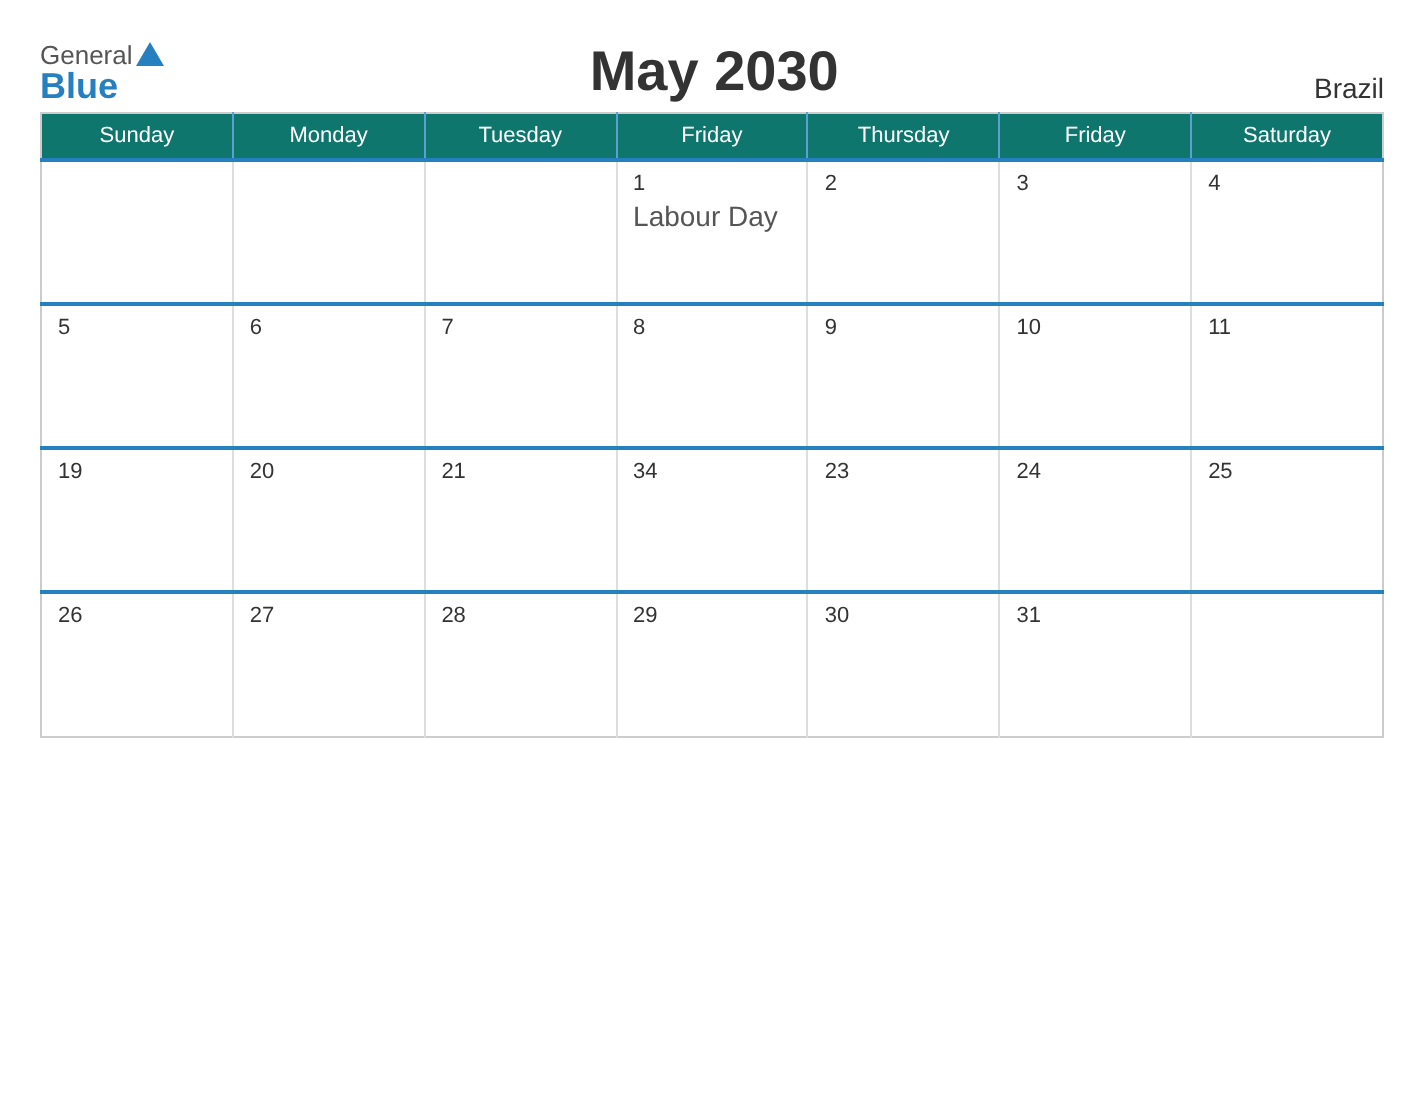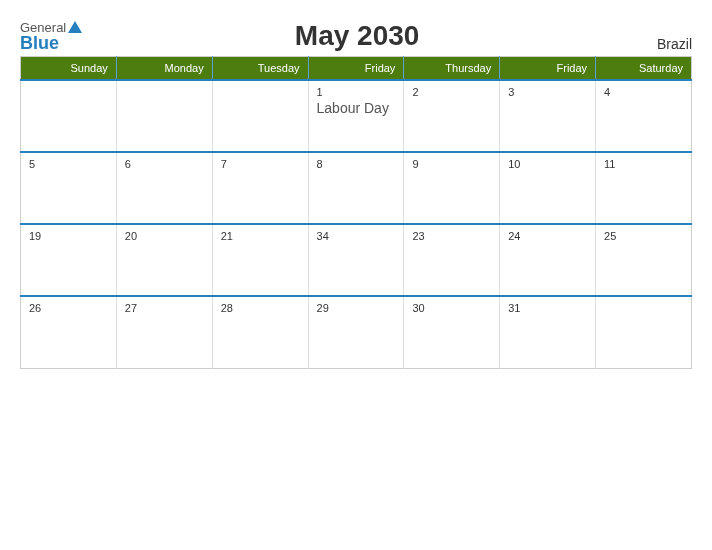--- a/index.html
+++ b/index.html
@@ -63,26 +63,26 @@
       color: #333;
       min-width: 60px;
       text-align: right;
     }
     .calendar {
       width: 100%;
       border-collapse: collapse;
       border: 1px solid #ccc;
     }
     .calendar thead tr th {
-      background: #4d7c0f;
+      background: #0f766e;
       color: #fff;
       font-size: 11px;
       font-weight: normal;
       padding: 5px 8px;
-      text-align: right;
+      text-align: center;
       border-right: 1px solid #5aa0d0;
     }
     .calendar thead tr th:last-child {
       border-right: none;
     }
     .calendar tbody tr {
       height: 72px;
       vertical-align: top;
     }
     .calendar tbody tr td {

